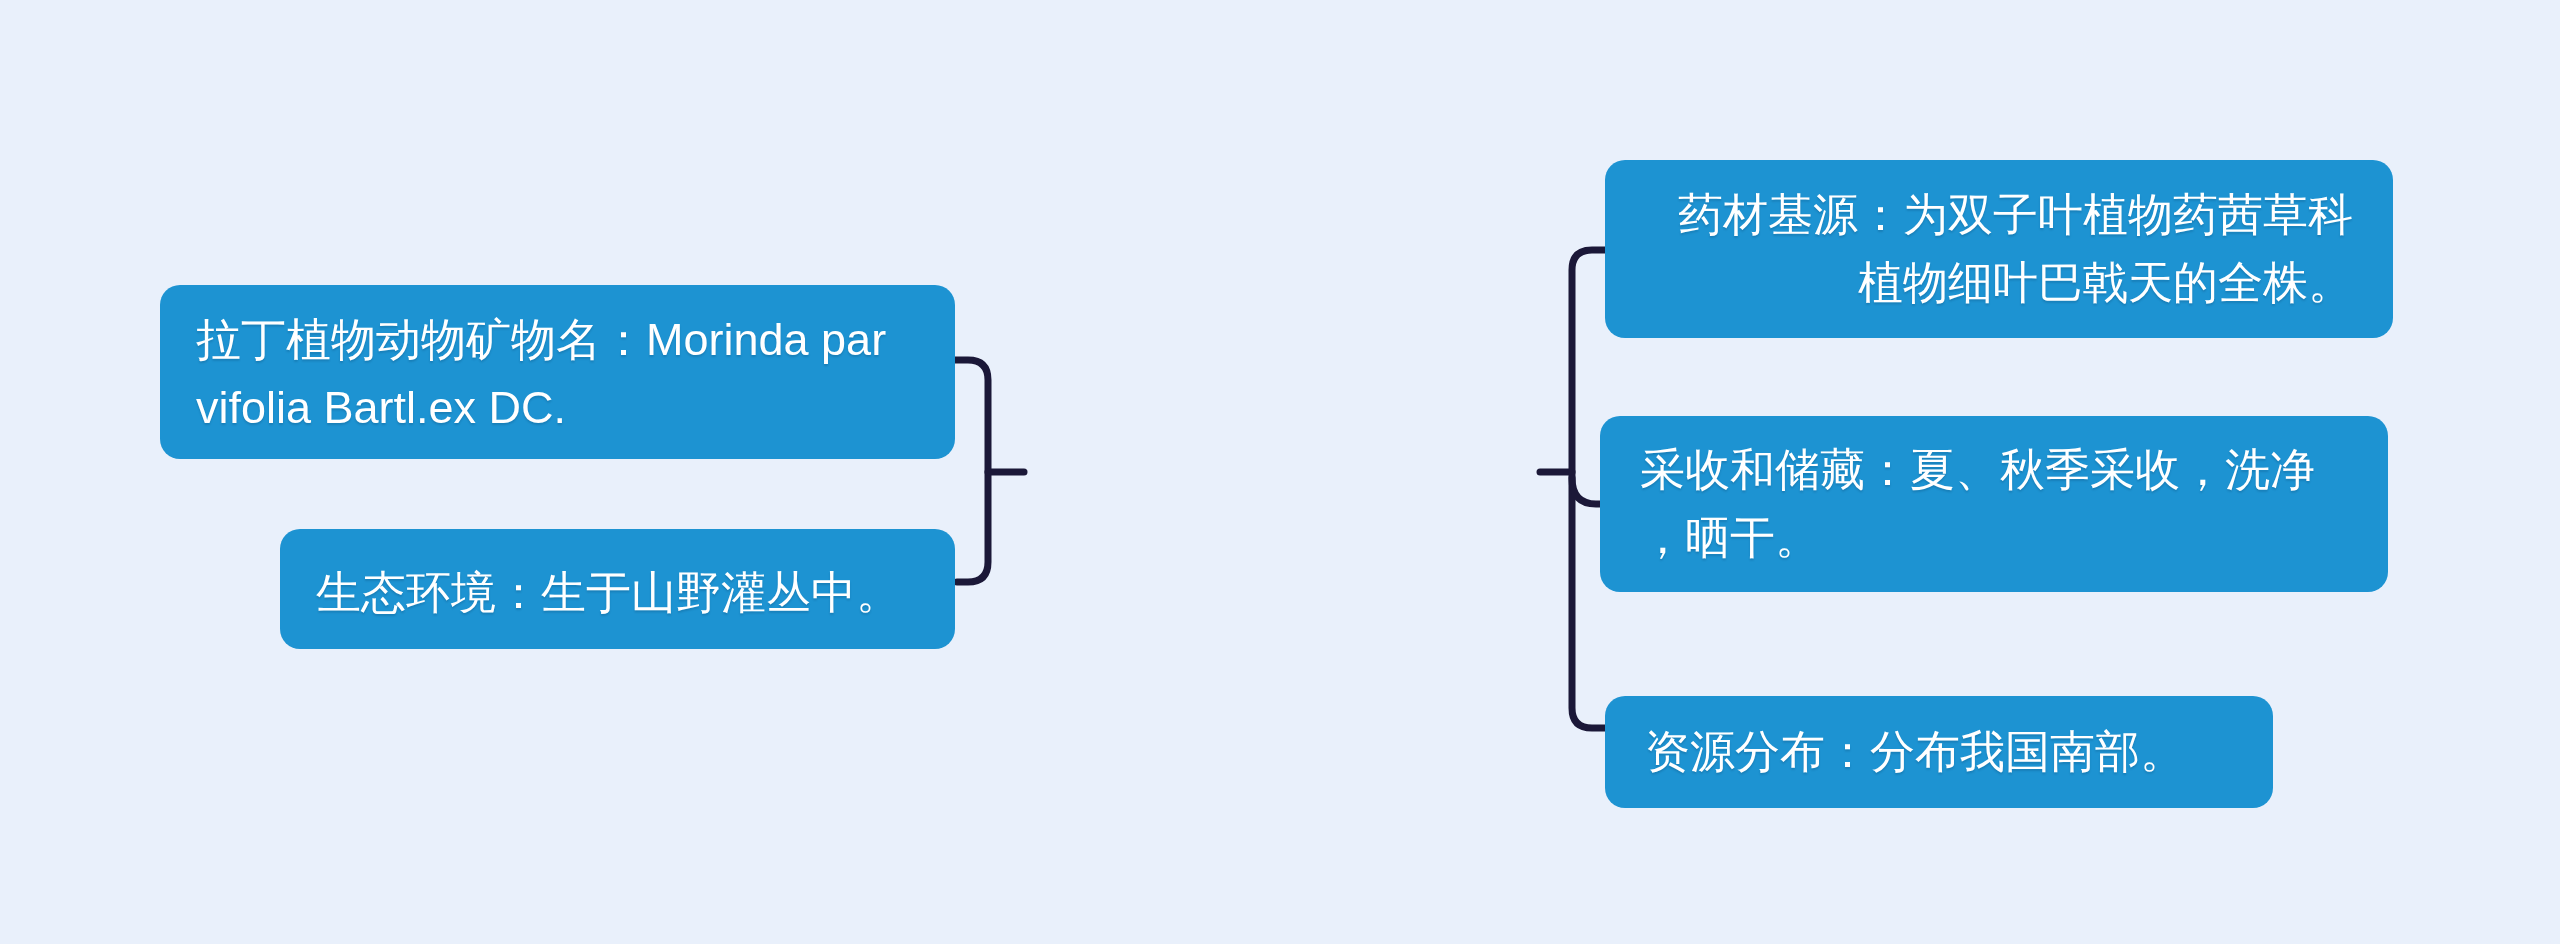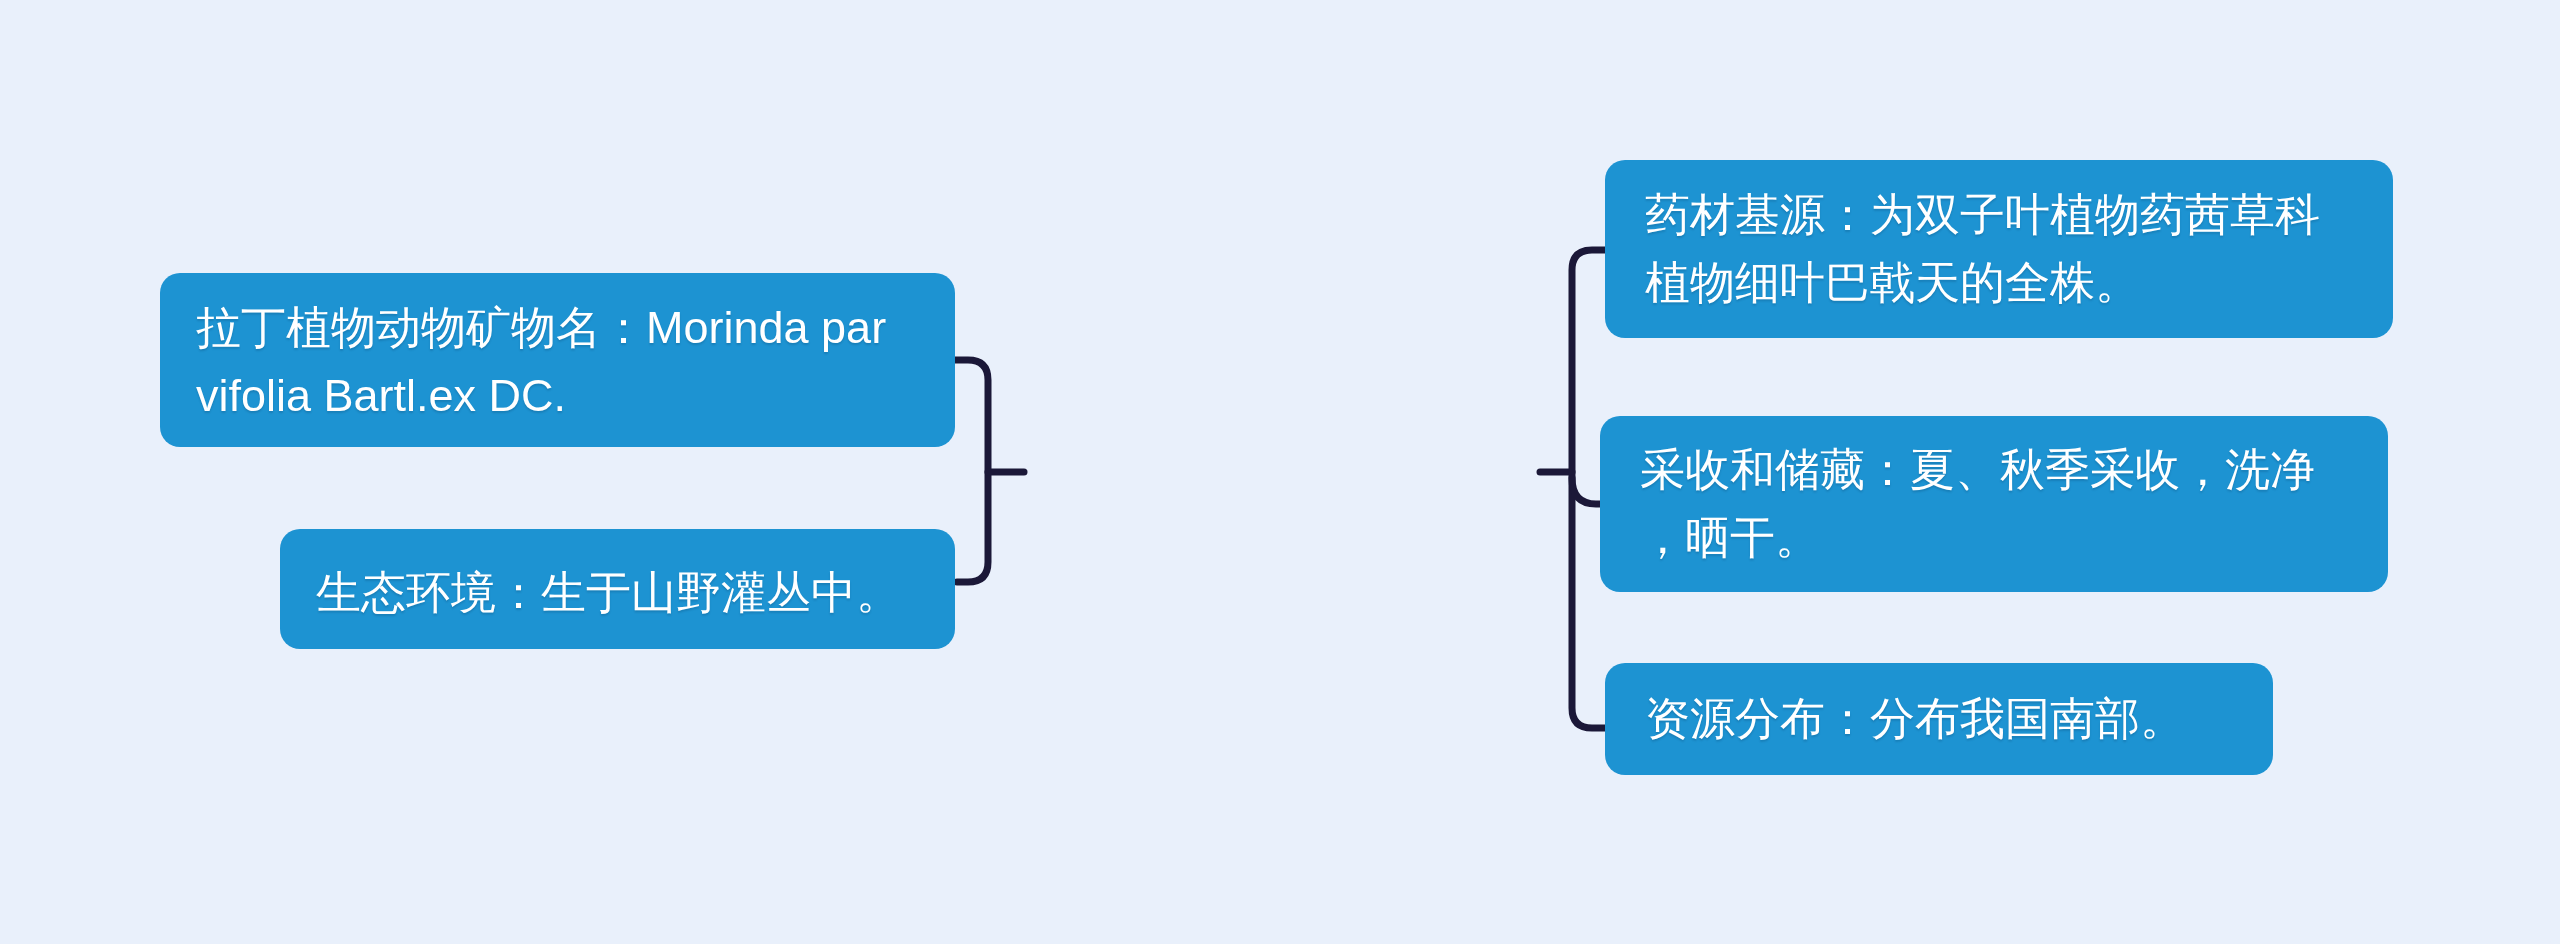--- a/index.html
+++ b/index.html
@@ -53,25 +53,25 @@
     background: var(--center);
     border-radius: 24px;
     font-size: 58px;
     font-weight: bold;
     justify-content: center;
     text-align: center;
     letter-spacing: 1px;
   }
   
   #node-center   { left: 1022px; top: 400px; width: 518px; height: 145px; }
-  #node-latin    { left: 160px;  top: 273px; width: 795px; height: 174px; padding: 4px 62px 0 36px; }
+  #node-latin    { left: 160px;  top: 285px; width: 795px; height: 174px; padding: 4px 62px 0 36px; }
   #node-ecology  { left: 280px;  top: 529px; width: 675px; height: 120px; padding: 7px 28px 0 36px; }
-  #node-source   { left: 1605px; top: 160px; width: 788px; height: 178px; padding: 0 40px 0 40px; }
+  #node-source   { left: 1605px; top: 160px; width: 788px; height: 178px; padding: 0 40px 0 40px; text-align: right; }
   #node-harvest  { left: 1600px; top: 416px; width: 788px; height: 176px; padding: 0 40px 0 40px; }
-  #node-distrib  { left: 1605px; top: 663px; width: 668px; height: 112px; padding: 0 28px 0 40px; }
+  #node-distrib  { left: 1605px; top: 696px; width: 668px; height: 112px; padding: 0 28px 0 40px; }
 </style>
 </head>
 <body>
 
 <div class="canvas">
 
   <svg class="connector-layer" viewBox="0 0 2560 944" xmlns="http://www.w3.org/2000/svg">
 
     <path d="M 955 360 L 968 360 Q 988 360 988 380 L 988 562 Q 988 582 968 582 L 957 582"></path>
 

